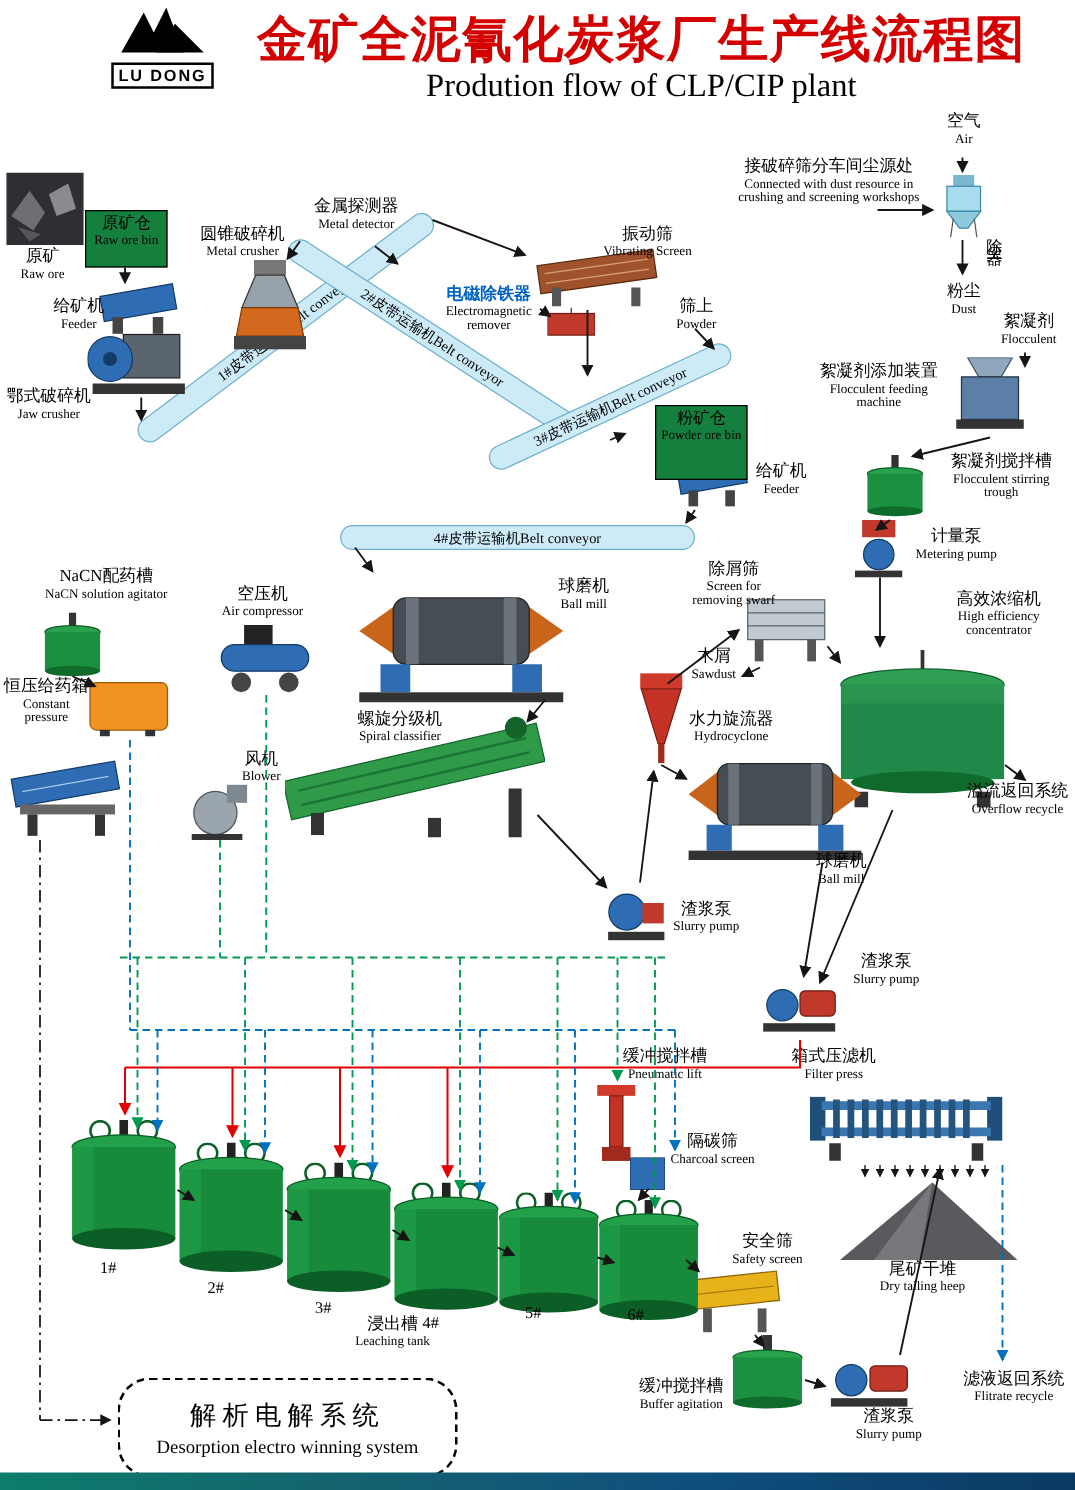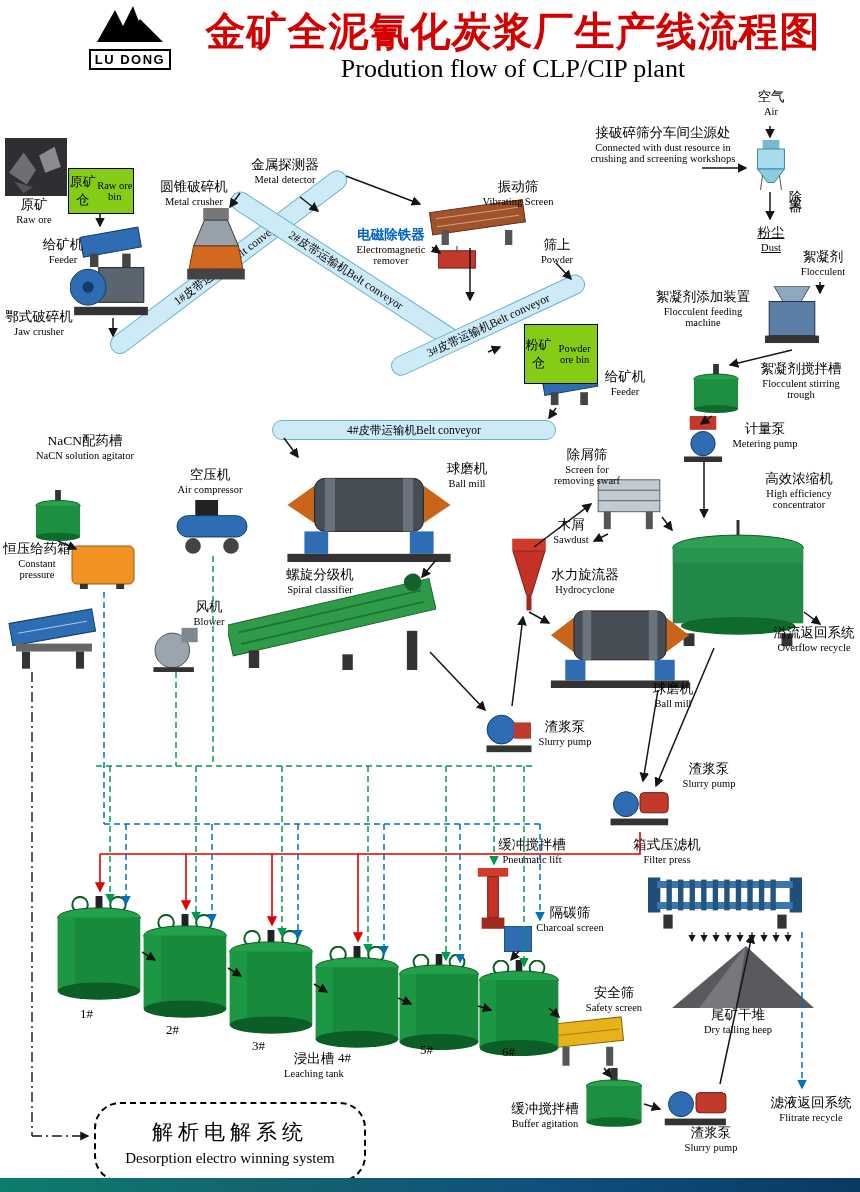--- a/index.html
+++ b/index.html
@@ -14,22 +14,22 @@
     font:bold 40px "Liberation Sans",sans-serif;color:var(--title,#d40000);letter-spacing:1px;z-index:6}
   .title-en{position:absolute;left:168px;top:54px;width:690px;text-align:center;
     font:26px "Liberation Serif",serif;z-index:6}
 
   
   #gen{position:absolute;left:0;top:0;width:100%;height:100%}
   .belt{position:absolute;height:20px;background:var(--belt,#cdeaf7);border:1px solid #6fb0cc;
     border-radius:10px;display:flex;align-items:center;justify-content:center;
     font:11.5px "Liberation Serif",serif;transform-origin:0 50%;z-index:1;white-space:nowrap}
   .equip{position:absolute;z-index:2;line-height:0}
-  .binbox{position:absolute;background:#84cc16;border:1.6px solid #000;z-index:3;
-    display:flex;flex-direction:row;align-items:center;text-align:center}
+  .binbox{position:absolute;background:#15803d;border:1.6px solid #000;z-index:3;
+    display:flex;flex-direction:column;align-items:center;text-align:center}
   .binbox .zh{font:13px "Liberation Serif",serif}
   .binbox .en{font:10.5px "Liberation Serif",serif}
   .lbl{position:absolute;text-align:center;z-index:4;line-height:1.18}
   .lbl .zh{font:13.5px "Liberation Serif",serif}
   .lbl .en{font:10.5px "Liberation Serif",serif;white-space:pre-line}
   .lbl.vert .zh{writing-mode:vertical-rl;letter-spacing:5px;font-size:13px}
   .tanknum{position:absolute;z-index:4;font:13px "Liberation Serif",serif}
 
   
   #flow{position:absolute;left:0;top:0;z-index:5;pointer-events:none}
@@ -355,21 +355,21 @@
         <div class="en">Air</div>
       </div>
       <div class="lbl" style="left: 574px; top: 124px; width: 178px;">
         <div class="zh">接破碎筛分车间尘源处</div>
         <div class="en">Connected with dust resource in
 crushing and screening workshops</div>
       </div>
       <div class="lbl vert" style="left: 786px; top: 180px; width: 20px;">
         <div class="zh">除尘器</div>
       </div>
-      <div class="lbl" style="left: 746px; top: 224px; width: 50px; text-decoration: underline;">
+      <div class="lbl" style="left: 746px; top: 224px; width: 50px;">
         <div class="zh">粉尘</div>
         <div class="en">Dust</div>
       </div>
       <div class="lbl" style="left: 790px; top: 248px; width: 66px;">
         <div class="zh">絮凝剂</div>
         <div class="en">Flocculent</div>
       </div>
       <div class="lbl" style="left: 644px; top: 288px; width: 118px;">
         <div class="zh">絮凝剂添加装置</div>
         <div class="en">Flocculent feeding
@@ -423,21 +423,21 @@
         <div class="en">Vibrating  Screen</div>
       </div>
       <div class="lbl" style="left: 528px; top: 236px; width: 58px;">
         <div class="zh">筛上</div>
         <div class="en">Powder</div>
       </div>
       <div class="lbl" style="left: 596px; top: 368px; width: 58px;">
         <div class="zh">给矿机</div>
         <div class="en">Feeder</div>
       </div>
-      <div class="lbl" style="left: 24px; top: 432px; width: 122px;">
+      <div class="lbl" style="left: 24px; top: 452px; width: 122px;">
         <div class="zh">NaCN配药槽</div>
         <div class="en">NaCN solution agitator</div>
       </div>
       <div class="lbl" style="left: 164px; top: 466px; width: 92px;">
         <div class="zh">空压机</div>
         <div class="en">Air compressor</div>
       </div>
       <div class="lbl" style="left: 0px; top: 540px; width: 74px;">
         <div class="zh">恒压给药箱</div>
         <div class="en">Constant

